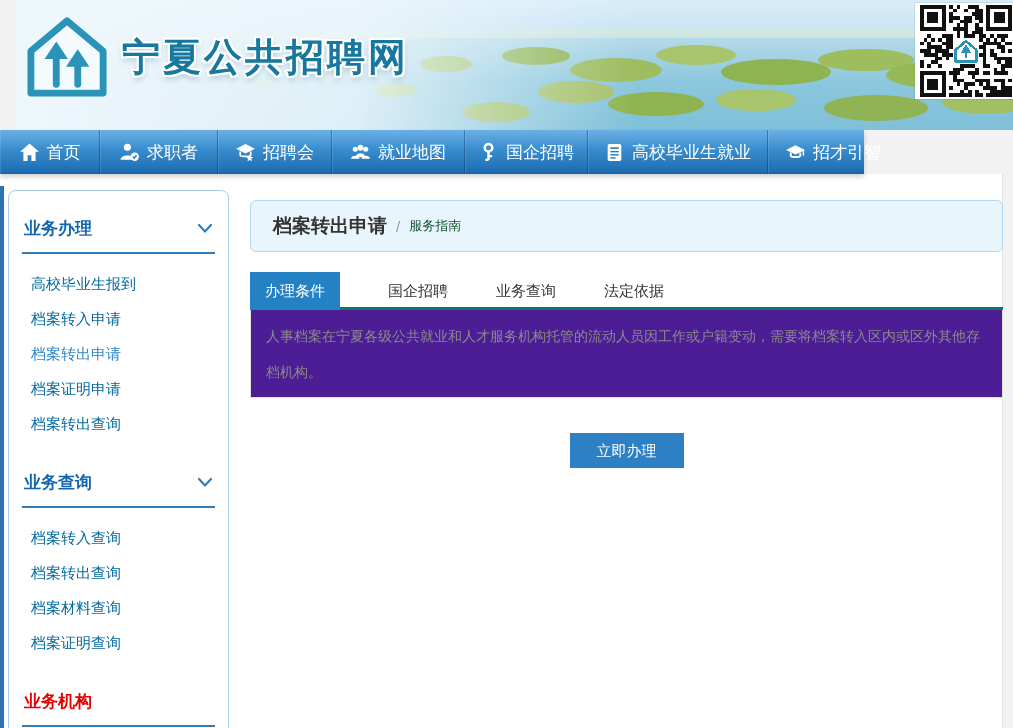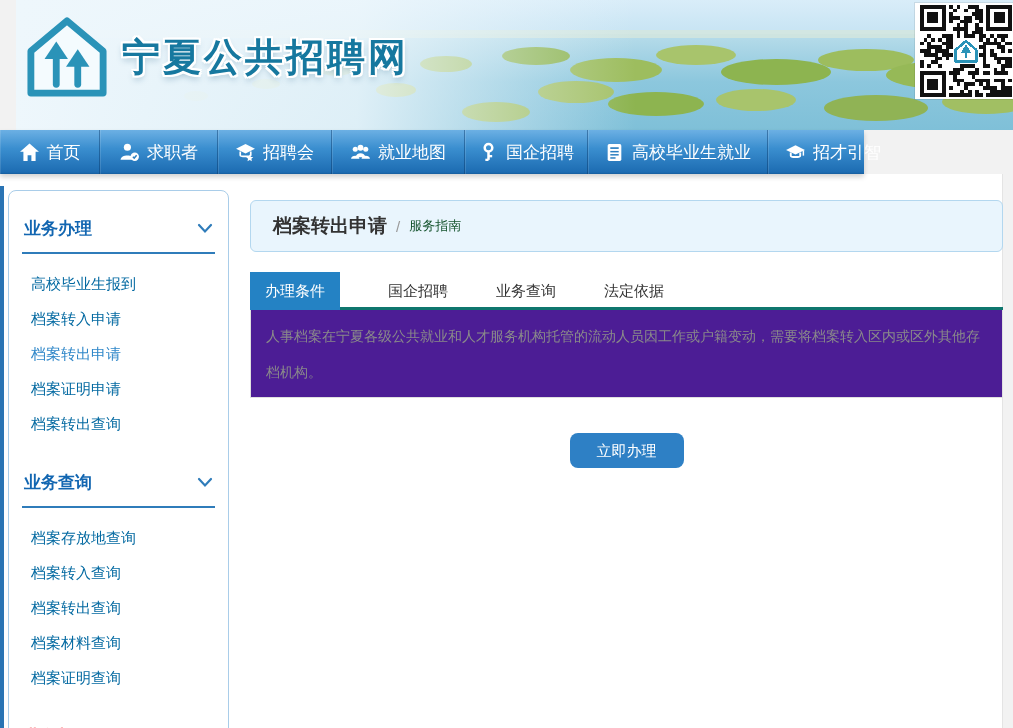--- a/index.html
+++ b/index.html
@@ -83,21 +83,21 @@
 
   .tab-content {
     background:#4c1d95; border:1px solid #e0e0e0; border-top:none;
     padding:8px 15px 7px; min-height:86px;
   }
   .tab-content p { font-size:14px; color:#8a8a8a; line-height:36px; }
 
   .action-row { text-align:center; margin-top:35px; }
   .primary-btn {
     display:inline-block; background:#2e80c5; color:#fff; font-size:15px;
-    font-family:inherit; border:none; border-radius:8px; padding:0 27px;
+    font-family:inherit; border:none; border-radius:0; padding:0 27px;
     height:35px; line-height:35px; cursor:pointer;
   }
 </style>
 </head>
 <body>
 
 <header class="site-header">
   <svg class="scene" viewBox="0 0 1013 130" preserveAspectRatio="none">
     <defs>
       <linearGradient id="sky" x1="0" y1="0" x2="0" y2="1">
@@ -480,21 +480,20 @@
     <div class="side-section">
       <div class="side-header">
         <span>业务查询</span>
         <span class="chev">
           <svg viewBox="0 0 16 11">
               <polyline points="2,2 8,8.5 14,2" fill="none" stroke="#2f7cba" stroke-width="2.2" stroke-linecap="round"></polyline>
             </svg>
         </span>
       </div>
       <div class="side-items">
-        <div class="side-item">档案存放地查询</div>
         <div class="side-item">档案转入查询</div>
         <div class="side-item">档案转出查询</div>
         <div class="side-item">档案材料查询</div>
         <div class="side-item">档案证明查询</div>
       </div>
     </div>
 
     <div class="side-section">
       <div class="side-header danger">
         <span>业务机构</span>

